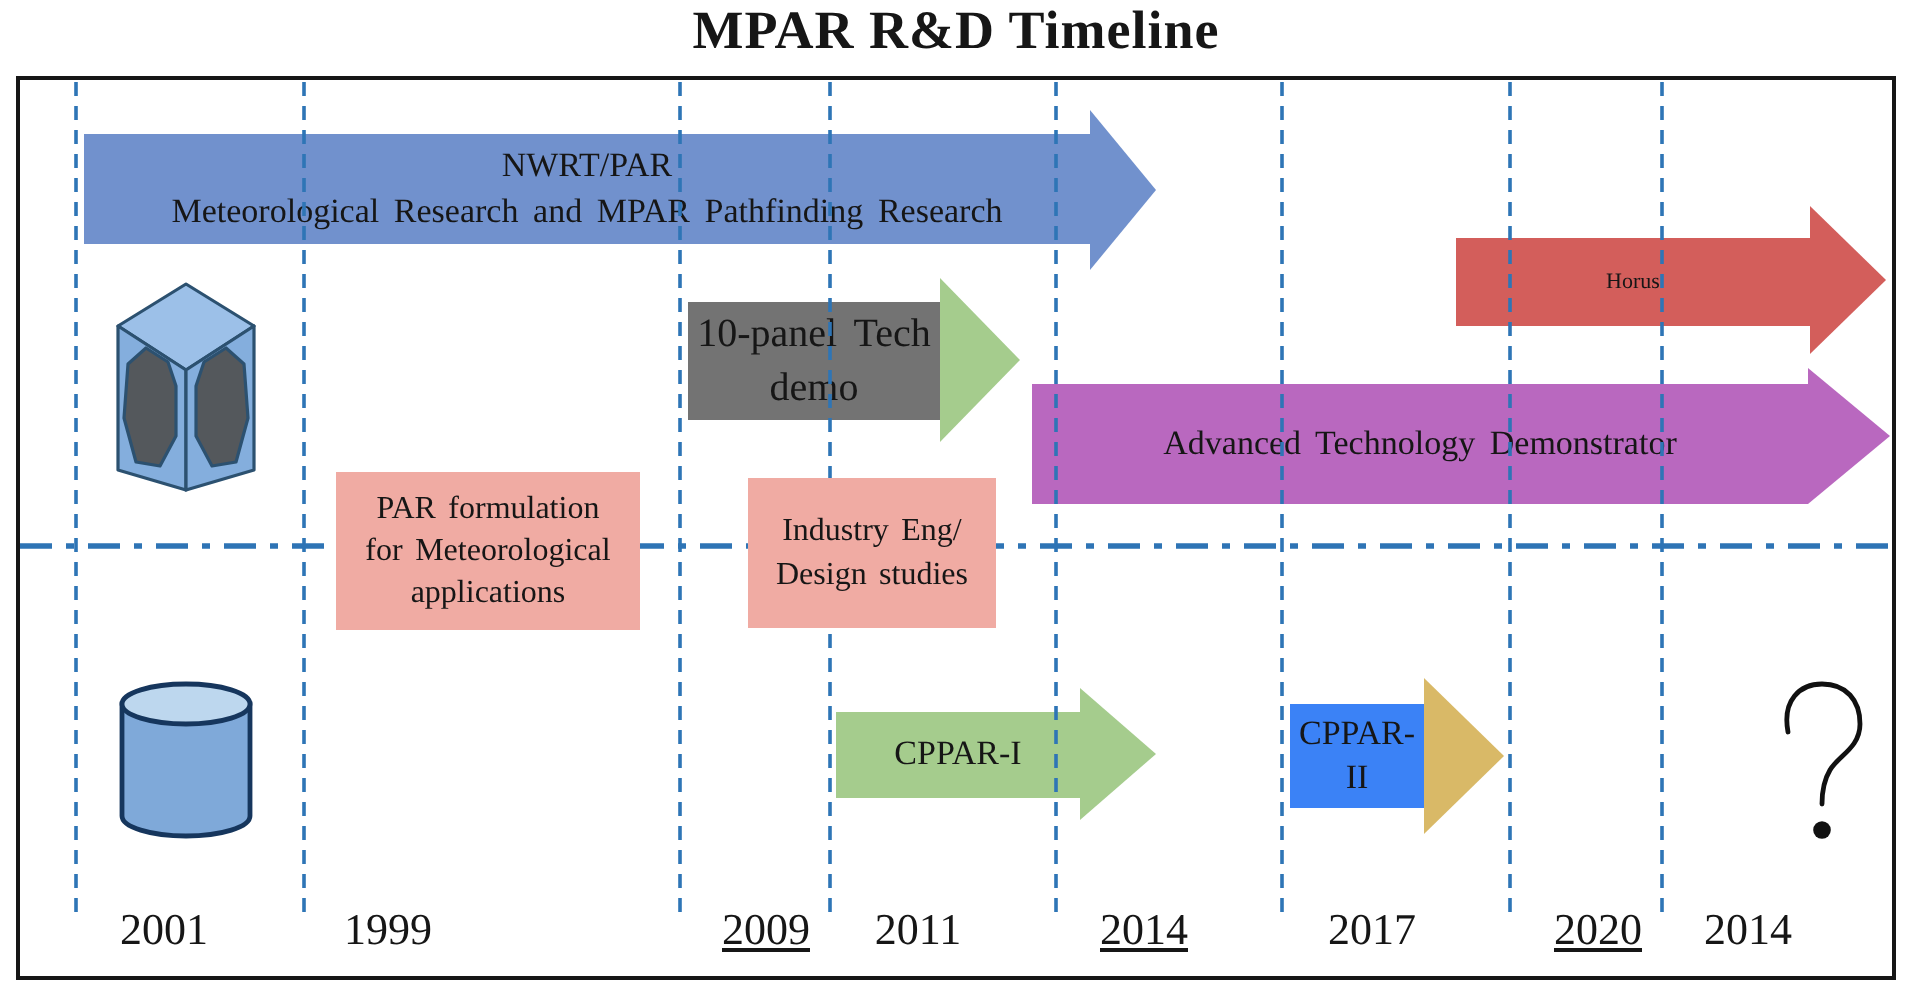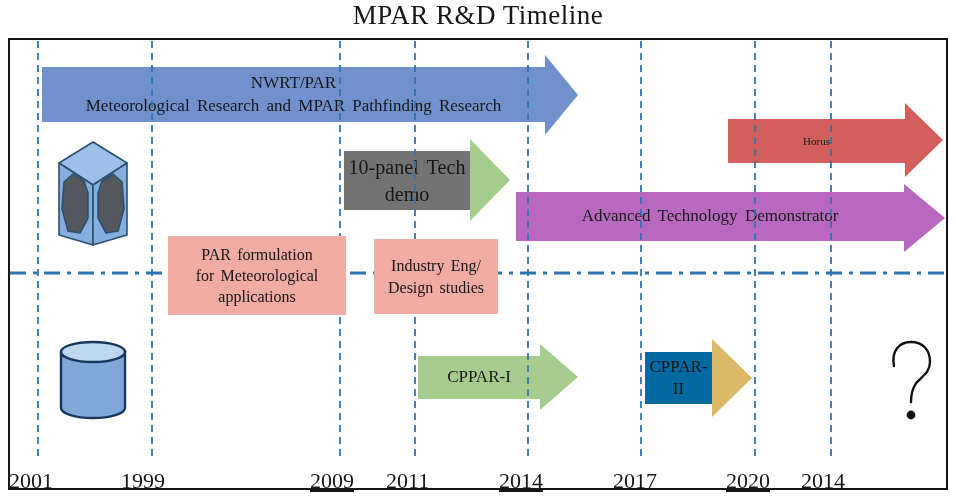--- a/index.html
+++ b/index.html
@@ -1,29 +1,29 @@
 <!DOCTYPE html>
 <html><head>
 <meta charset="utf-8">
 <style>
   html,body{margin:0;padding:0;background:#fff;}
   .stage{position:relative;width:956px;height:504px;background:#fff;overflow:hidden;
          font-family:"Liberation Serif", serif;color:#161616;}
   .title{position:absolute;left:0;top:0;width:956px;text-align:center;
-         font-size:27px;letter-spacing:.5px;}
+         font-size:27px;letter-spacing:.5px;font-weight:bold;}
   .frame{position:absolute;left:8px;top:38px;width:936px;height:448px;
          border:2px solid #161616;box-sizing:content-box;background:transparent;}
   .layer{position:absolute;left:0;top:0;width:956px;height:504px;pointer-events:none;}
   .z1{z-index:1}.z2{z-index:2}.z3{z-index:3}
   .bar{position:absolute;display:flex;align-items:center;justify-content:center;
        text-align:center;line-height:1.32;white-space:pre-line;word-spacing:.18em;}
   .head{position:absolute;width:0;height:0;border-style:solid;border-color:transparent;}
   .box{position:absolute;display:flex;align-items:center;justify-content:center;
        text-align:center;line-height:1.32;white-space:pre-line;word-spacing:.14em;}
-  .year{position:absolute;width:64px;text-align:left;font-size:22px;top:468px;}
+  .year{position:absolute;width:64px;text-align:center;font-size:22px;top:452px;padding-left:41px;}
   .lbl{white-space:pre-line;}
 </style>
 </head>
 <body>
 
 <div class="stage">
 
   <div class="title">MPAR R&amp;D Timeline</div>
   <div class="frame"></div>
 
@@ -38,31 +38,31 @@
       <span class="lbl">Horus</span>
     </div>
     <div class="head" style="left:905px;top:103px;border-width:37px 0 37px 38px;border-left-color:#d35e5b;"></div>
 
     <div class="bar" style="left:344px;top:151px;width:126px;height:59px;background:#737373;font-size:20px;">
       <span class="lbl">10-panel Tech
 demo</span>
     </div>
     <div class="head" style="left:470px;top:139px;border-width:41px 0 41px 40px;border-left-color:#a5cc8d;"></div>
 
-    <div class="bar" style="left:516px;top:192px;width:388px;height:49px;background:#b968bf;font-size:17px;">
+    <div class="bar" style="left:516px;top:192px;width:388px;height:60px;background:#b968bf;font-size:17px;">
       <span class="lbl">Advanced Technology Demonstrator</span>
     </div>
     <div class="head" style="left:904px;top:184px;border-width:34px 0 34px 41px;border-left-color:#b968bf;"></div>
 
     <div class="bar" style="left:418px;top:356px;width:122px;height:43px;background:#a5cc8d;font-size:17px;">
       <span class="lbl">CPPAR-I</span>
     </div>
     <div class="head" style="left:540px;top:344px;border-width:33px 0 33px 38px;border-left-color:#a5cc8d;"></div>
 
-    <div class="bar" style="left:645px;top:352px;width:67px;height:52px;background:#0369a1;font-size:17px;">
+    <div class="bar" style="left:645px;top:352px;width:67px;height:52px;background:#3b82f6;font-size:17px;">
       <span class="lbl">CPPAR-
 II</span>
     </div>
     <div class="head" style="left:712px;top:339px;border-width:39px 0 39px 40px;border-left-color:#d9b967;"></div>
   </div>
 
   <svg class="layer z2" width="956" height="504" viewBox="0 0 956 504">
     <g stroke="#2e75b6" stroke-width="1.8" stroke-dasharray="7 5" fill="none">
       <line x1="38" y1="41" x2="38" y2="456"></line>
       <line x1="152" y1="41" x2="152" y2="456"></line>
@@ -70,21 +70,21 @@
       <line x1="415" y1="41" x2="415" y2="456"></line>
       <line x1="528" y1="41" x2="528" y2="456"></line>
       <line x1="641" y1="41" x2="641" y2="456"></line>
       <line x1="755" y1="41" x2="755" y2="456"></line>
       <line x1="831" y1="41" x2="831" y2="456"></line>
     </g>
     <line x1="10" y1="273" x2="946" y2="273" stroke="#2e74b5" stroke-width="2.8" stroke-dasharray="16 7 4 7"></line>
   </svg>
 
   <div class="layer z3">
-    <div class="box" style="left:168px;top:236px;width:178px;height:79px;background:#f0aba3;font-size:16px;">
+    <div class="box" style="left:168px;top:236px;width:152px;height:79px;background:#f0aba3;font-size:16px;">
       <span class="lbl">PAR formulation
 for Meteorological
 applications</span>
     </div>
     <div class="box" style="left:374px;top:239px;width:124px;height:75px;background:#f0aba3;font-size:16px;">
       <span class="lbl">Industry Eng/
 Design studies</span>
     </div>
 
     <svg style="position:absolute;left:0;top:0;" width="956" height="504" viewBox="0 0 956 504">

